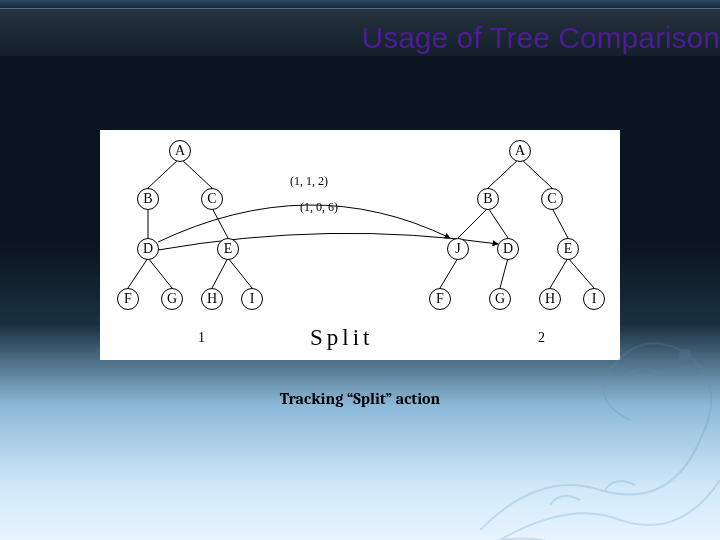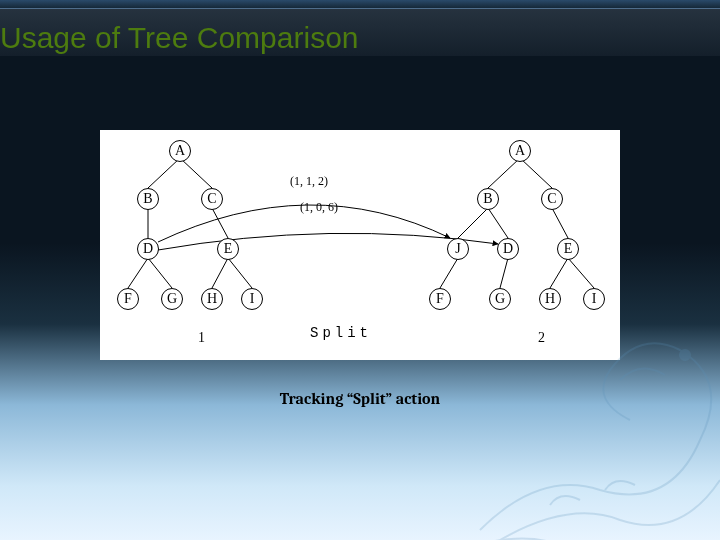--- a/index.html
+++ b/index.html
@@ -11,24 +11,24 @@
     font-family: Georgia, 'Times New Roman', serif;
     position: relative;
     overflow: hidden;
   }
   .top-bar {
     height: 8px;
     background: linear-gradient(to bottom, #2a4a6a, #152838);
     border-bottom: 1px solid #3a5a7a;
   }
   .title {
-    color: #4d7c0f;
+    color: #4c1d95;
     background: rgba(255,255,255,0.0);
     font-size: 30px;
-    text-align: left;
+    text-align: right;
     padding: 12px 0 6px 0;
     font-family: Arial, sans-serif;
     font-weight: normal;
     position: relative;
     z-index: 2;
   }
   .title-bg {
     position: absolute;
     top: 8px;
     left: 0;
@@ -64,23 +64,23 @@
     font-family: 'SimSun', 'Times New Roman', serif;
     font-size: 12px;
     color: #000;
   }
   .diag-text {
     position: absolute;
     font-family: 'Times New Roman', serif;
     color: #000;
   }
   .split-label {
-    font-size: 14px;
+    font-size: 23px;
     letter-spacing: 4px;
-    font-family: Liberation Mono, monospace;
+    font-family: Liberation Serif, serif;
   }
   .caption {
     position: absolute;
     left: 0;
     right: 0;
     top: 390px;
     text-align: center;
     font-family: Cambria, Georgia, serif;
     font-size: 16px;
     font-weight: bold;

